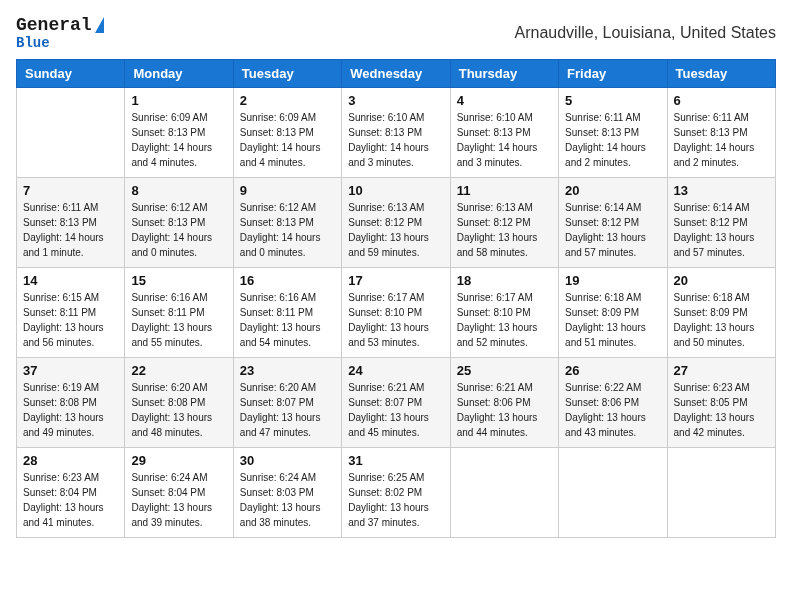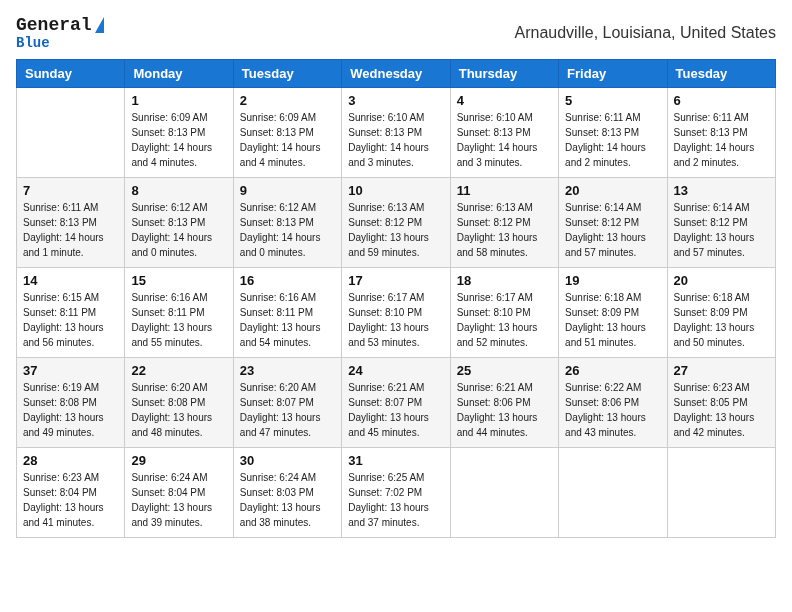--- a/index.html
+++ b/index.html
@@ -342,21 +342,21 @@
         <td>
           <span class="day-number">30</span>
           <div class="day-info" style="white-space: pre-line;">Sunrise: 6:24 AM
 Sunset: 8:03 PM
 Daylight: 13 hours
 and 38 minutes.</div>
         </td>
         <td>
           <span class="day-number">31</span>
           <div class="day-info" style="white-space: pre-line;">Sunrise: 6:25 AM
-Sunset: 7:02 PM
+Sunset: 8:02 PM
 Daylight: 13 hours
 and 37 minutes.</div>
         </td>
         <td class="empty-cell"></td>
         <td class="empty-cell"></td>
         <td class="empty-cell"></td>
       </tr>
     </tbody>
 </table>
 

